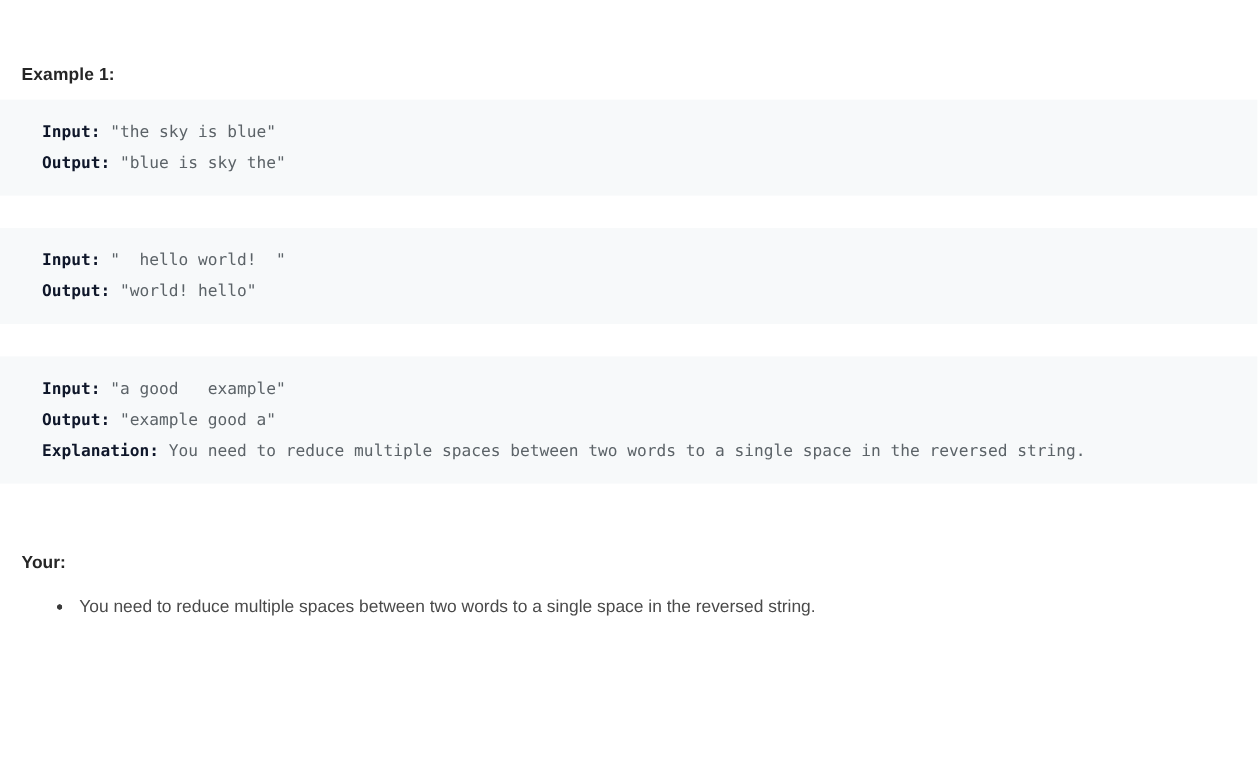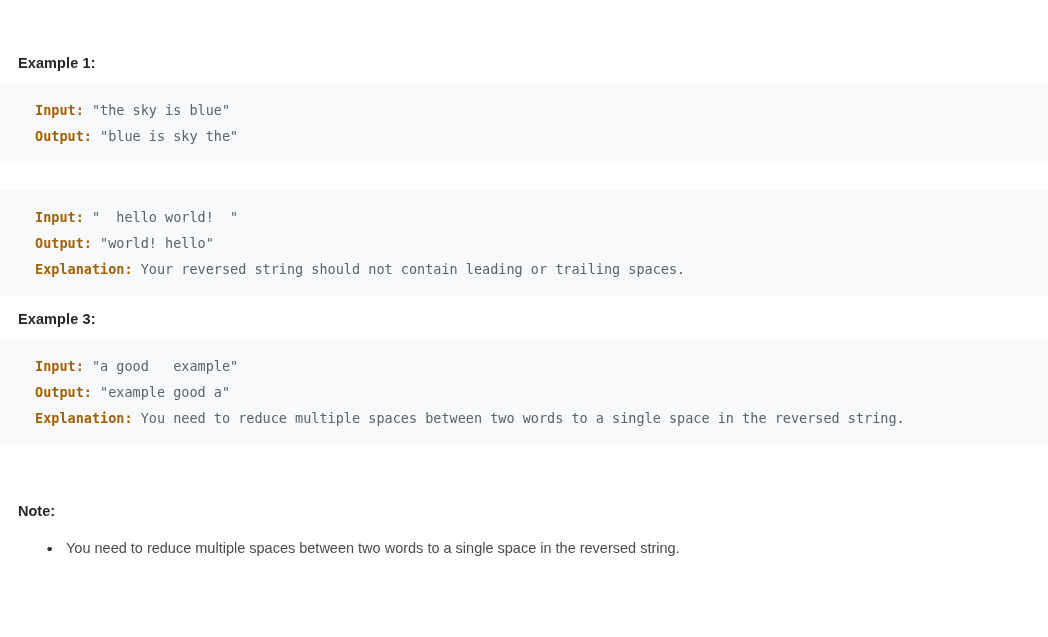--- a/index.html
+++ b/index.html
@@ -40,21 +40,21 @@
   .code-line {
     font-family: "DejaVu Sans Mono", "Liberation Mono", monospace;
     font-size: 13.5px;
     line-height: 26px;
     color: #5c6368;
     white-space: pre;
     margin: 0;
   }
   .code-label {
     font-weight: bold;
-    color: #a16207;
+    color: #0f172a;
   }
   .note-heading {
     font-family: "Liberation Sans", sans-serif;
     font-size: 14.5px;
     font-weight: bold;
     color: #262626;
     margin: 0;
     padding-left: 18px;
   }
   .note-list {
@@ -100,36 +100,34 @@
     <div class="code-line"><span class="code-label">Input:</span><span> "the sky is blue"</span></div>
     <div class="code-line"><span class="code-label">Output:</span><span> "blue is sky the"</span></div>
   </div>
 
   <div class="sp-block-to-h"></div>
 
   <div class="sp-h-to-block"></div>
   <div class="code-block">
     <div class="code-line"><span class="code-label">Input:</span><span> "  hello world!  "</span></div>
     <div class="code-line"><span class="code-label">Output:</span><span> "world! hello"</span></div>
-    <div class="code-line"><span class="code-label">Explanation:</span><span> Your reversed string should not contain leading or trailing spaces.</span></div>
   </div>
 
   <div class="sp-block-to-h"></div>
 
-  <div class="example-heading">Example 3:</div>
   <div class="sp-h-to-block"></div>
   <div class="code-block">
     <div class="code-line"><span class="code-label">Input:</span><span> "a good   example"</span></div>
     <div class="code-line"><span class="code-label">Output:</span><span> "example good a"</span></div>
     <div class="code-line"><span class="code-label">Explanation:</span><span> You need to reduce multiple spaces between two words to a single space in the reversed string.</span></div>
   </div>
 
   <div class="sp-before-note"></div>
 
-  <div class="note-heading">Note:</div>
+  <div class="note-heading">Your:</div>
   <div class="sp-note-to-list"></div>
   <ul class="note-list">
     <li class="note-item"><span class="bullet">•</span></li>
     <li class="note-item"><span class="bullet">•</span></li>
     <li class="note-item"><span class="bullet">•</span><span>You need to reduce multiple spaces between two words to a single space in the reversed string.</span></li>
   </ul>
 
 </div>
 
 </body></html>

